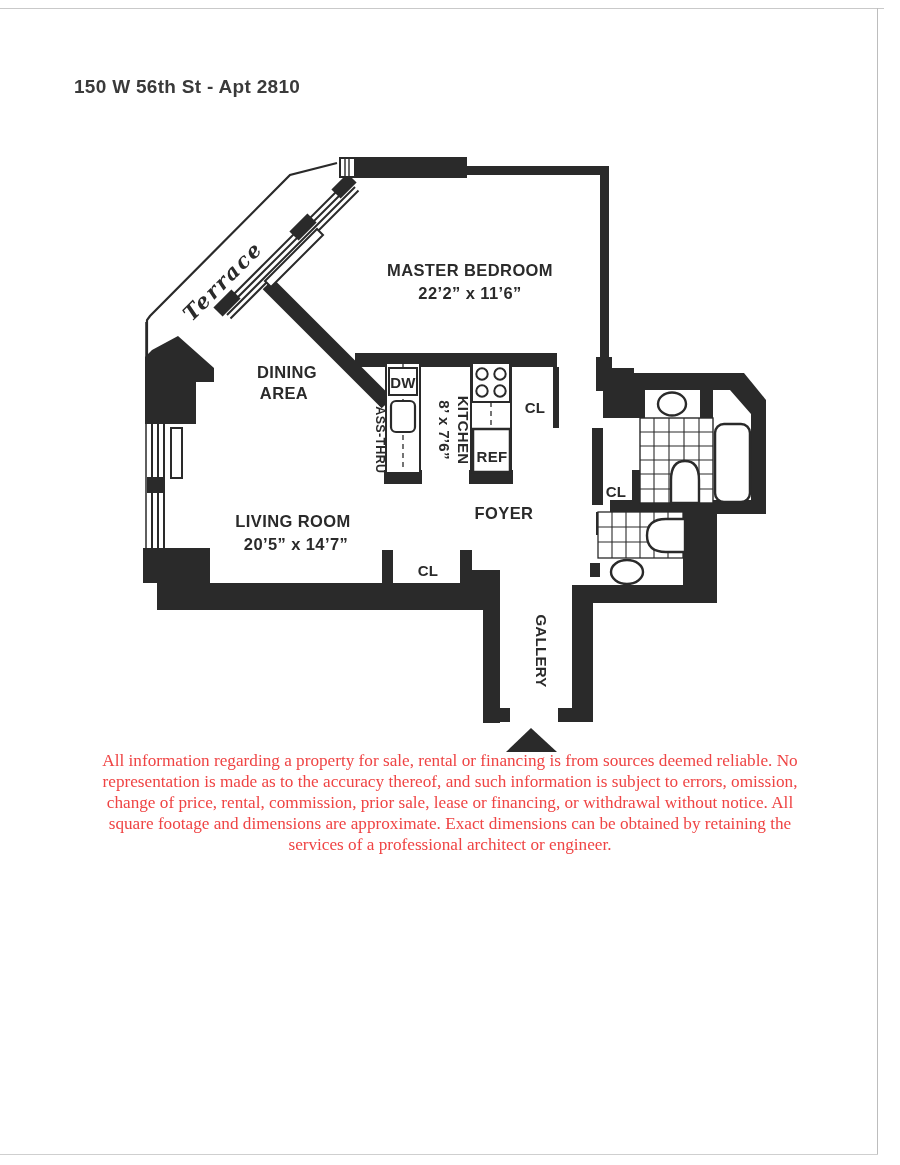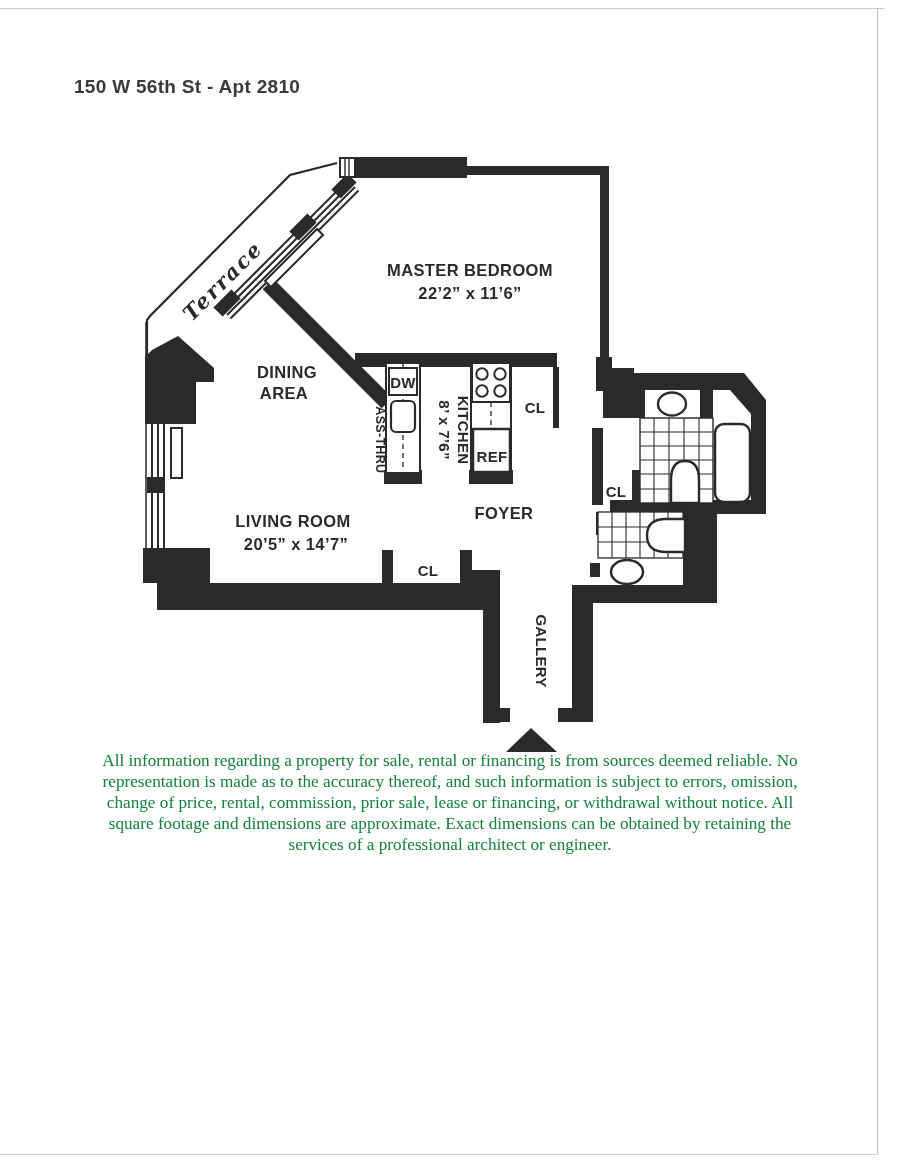--- a/index.html
+++ b/index.html
@@ -14,21 +14,21 @@
   .scan-edge-right{position:absolute;left:877px;top:8px;width:1px;height:1147px;background:#bdbdbd;}
   .scan-edge-bottom{position:absolute;left:0;top:1154px;width:878px;height:1px;background:#cfcfcf;}
   .title{
     position:absolute;left:74px;top:76px;
     font-size:19px;font-weight:bold;color:#3a3a3a;letter-spacing:.3px;
   }
   .plan-svg{position:absolute;left:0;top:0;}
   .disclaimer{
     position:absolute;left:88px;top:750px;width:724px;
     font-family:"Liberation Serif",serif;
-    font-size:17.2px;line-height:21px;color:#15803d;
+    font-size:17.2px;line-height:21px;color:#ef4444;
     text-align:center;
   }
   .copyright{
     position:absolute;left:88px;top:872px;width:724px;
     font-family:"Liberation Serif",serif;
     font-size:17.5px;color:#1f1f1f;text-align:center;
   }
   text{fill:#2a2a2a;font-family:"Liberation Sans",sans-serif;font-weight:bold;}
   .t-room{font-size:16.5px;letter-spacing:.4px;}
   .t-small{font-size:15px;letter-spacing:.3px;}

